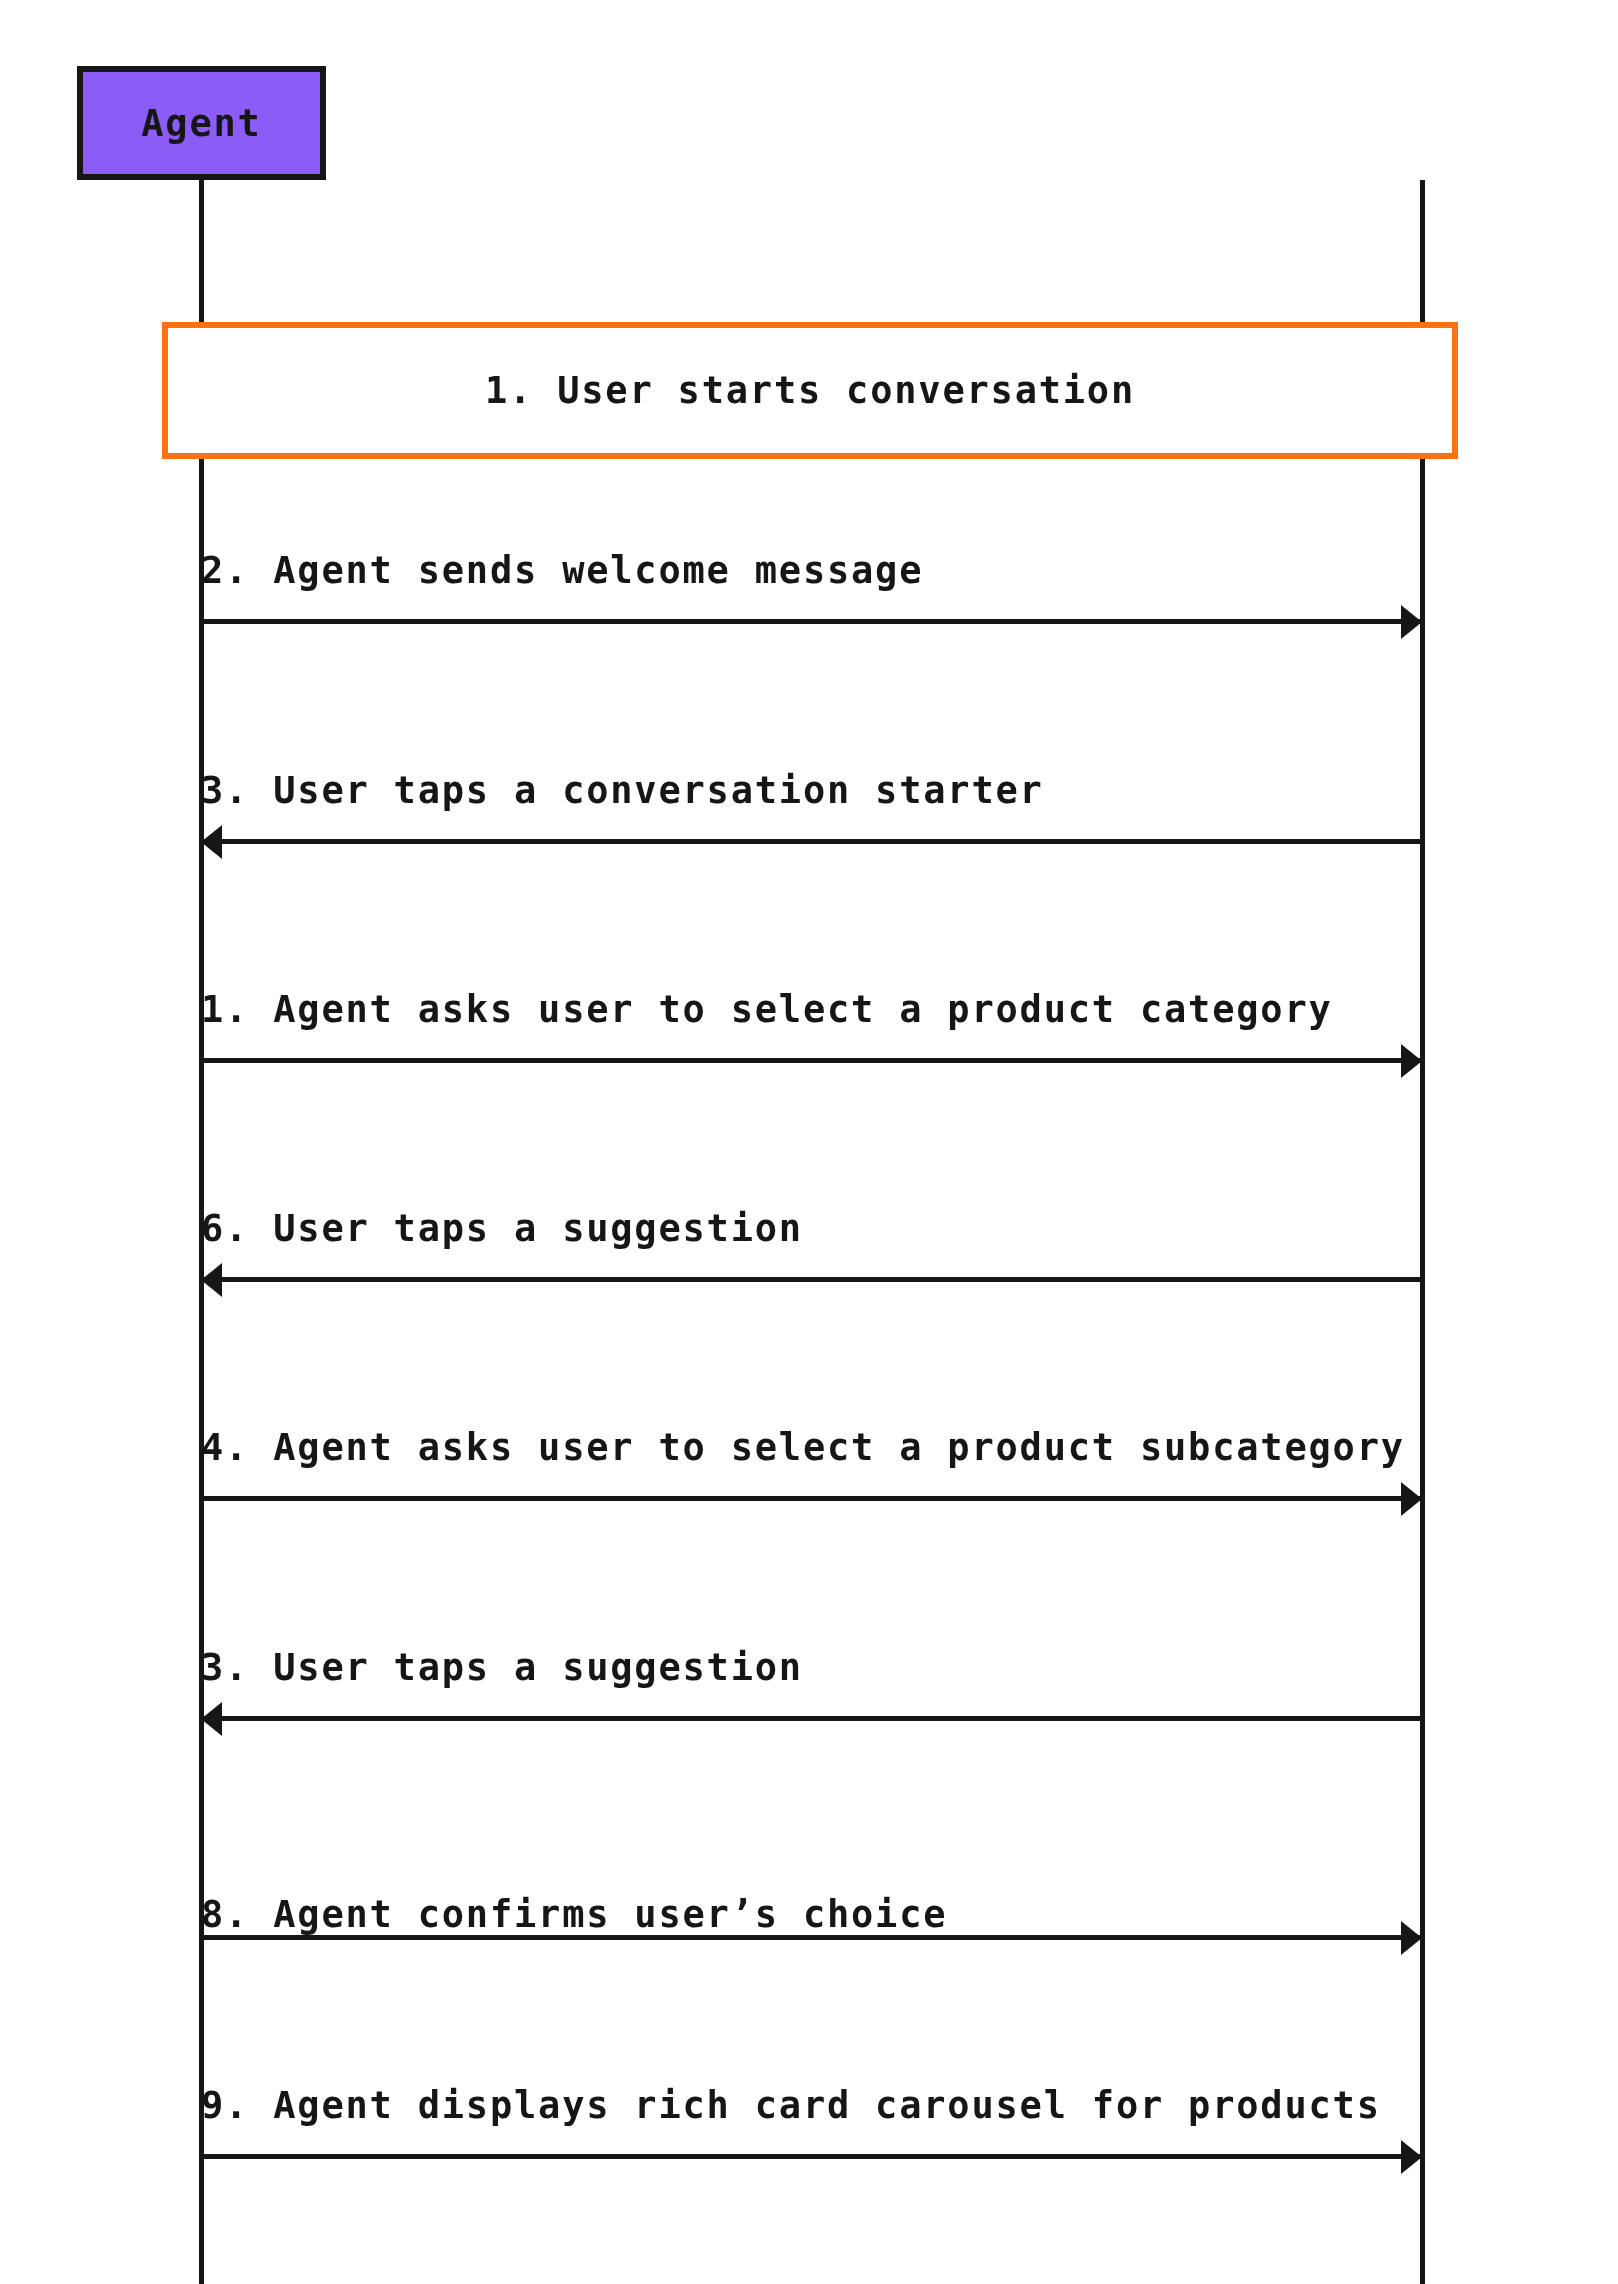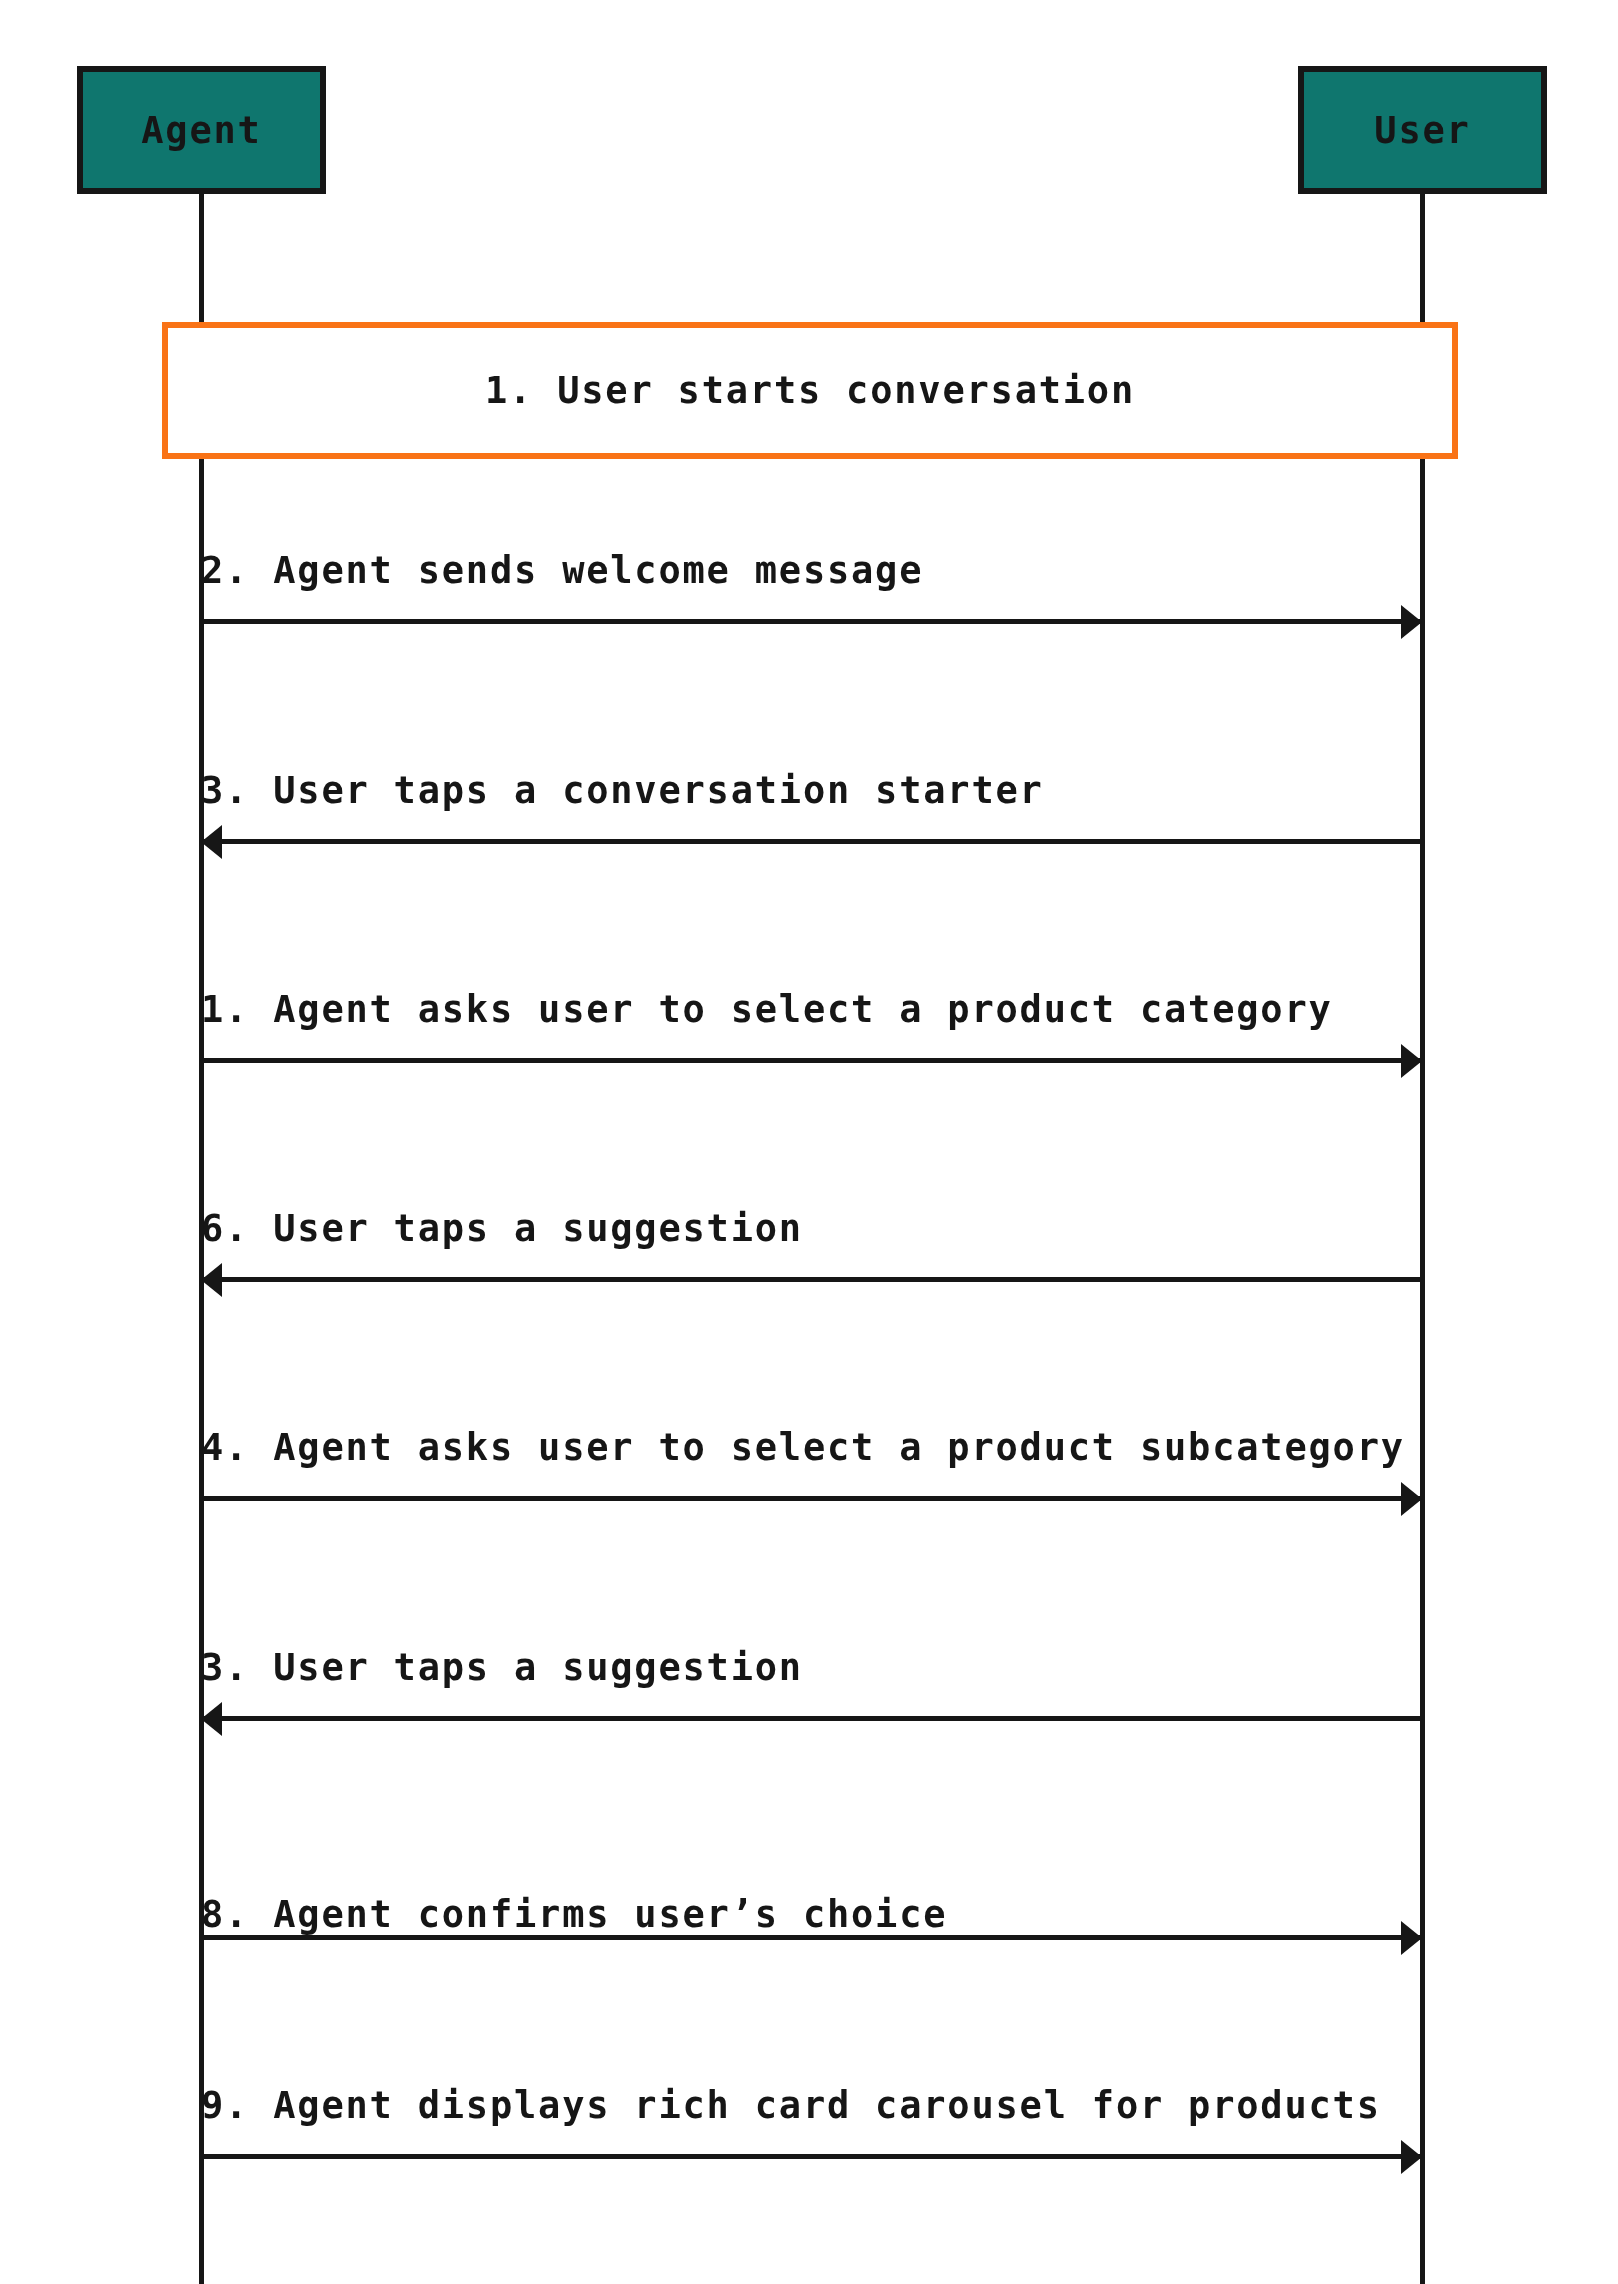--- a/index.html
+++ b/index.html
@@ -17,23 +17,23 @@
     overflow: hidden;
   }
   .lifeline {
     position: absolute;
     width: 4.6px;
     background: #161616;
   }
   .pbox {
     position: absolute;
     width: 249px;
-    height: 128px;
+    height: 114px;
     border: 6px solid #161616;
-    background: #0f766e;
+    background: #8b5cf6;
     box-sizing: border-box;
     display: flex;
     align-items: center;
     justify-content: center;
   }
   .pbox span, .band span, .msg-label {
     font-size: 37px;
     font-weight: 700;
     letter-spacing: 1.8px;
     white-space: nowrap;
@@ -146,18 +146,15 @@
         <div>9. Agent displays rich card carousel for products</div>
       </div>
       <div class="msg-line" style="top: 2154px;">
         <div class="head right"></div>
       </div>
     </div>
 
   <div class="pbox" style="left:77px; top:66px;">
     <span>Agent</span>
   </div>
-  <div class="pbox" style="left:1298px; top:66px;">
-    <span>User</span>
-  </div>
 
 </div>
 
 
 </body></html>

